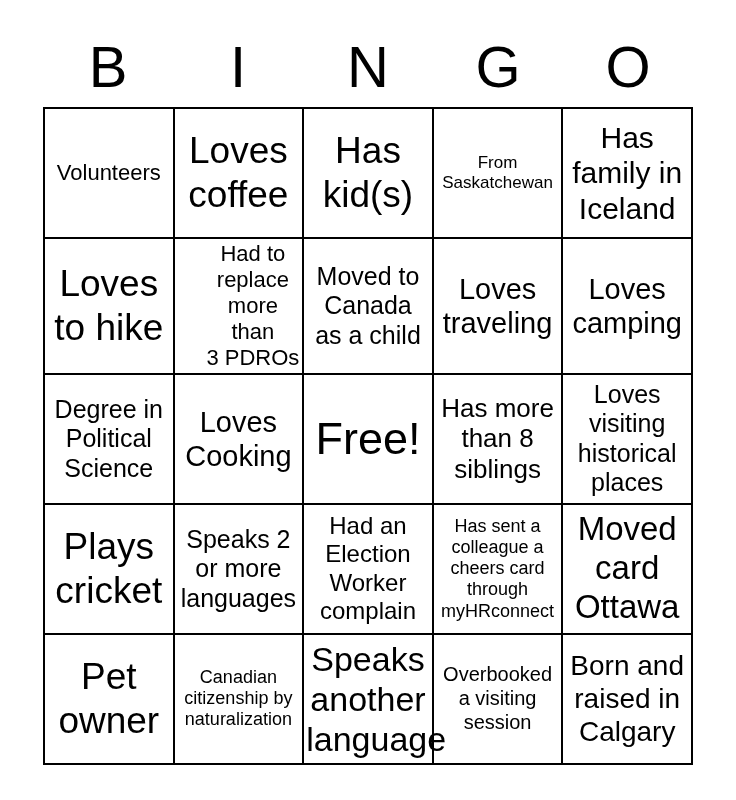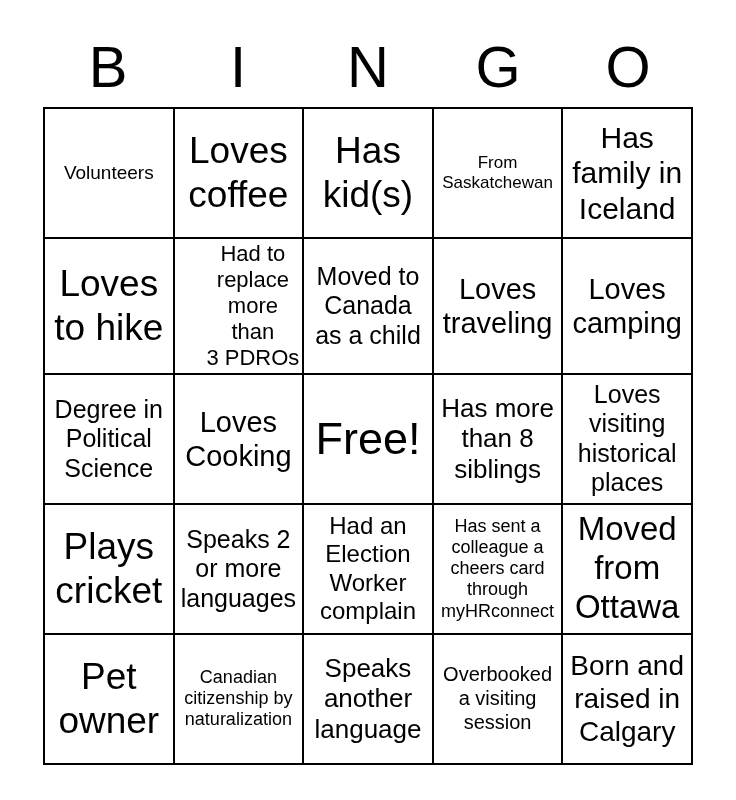--- a/index.html
+++ b/index.html
@@ -61,21 +61,21 @@
     <span class="title-letter">B</span>
     <span class="title-letter">I</span>
     <span class="title-letter">N</span>
     <span class="title-letter">G</span>
     <span class="title-letter">O</span>
   </div>
 
   <table class="grid">
     <tbody>
         <tr>
-          <td style="font-size: 19px;">Volunteers</td>
+          <td style="font-size: 22px;">Volunteers</td>
           <td style="font-size: 37px;">Loves
 coffee</td>
           <td style="font-size: 37px;">Has
 kid(s)</td>
           <td style="font-size: 17px;">From
 Saskatchewan</td>
           <td style="font-size: 30px;">Has
 family in
 Iceland</td>
         </tr>
@@ -118,30 +118,30 @@
           <td style="font-size: 24px;">Had an
 Election
 Worker
 complain</td>
           <td style="font-size: 18px;">Has sent a
 colleague a
 cheers card
 through
 myHRconnect</td>
           <td style="font-size: 33px;">Moved
-from
+card
 Ottawa</td>
         </tr>
         <tr>
           <td style="font-size: 37px;">Pet
 owner</td>
           <td style="font-size: 18px;">Canadian
 citizenship by
 naturalization</td>
-          <td style="font-size: 26px;">Speaks
+          <td style="font-size: 34px;">Speaks
 another
 language</td>
           <td style="font-size: 20px;">Overbooked
 a visiting
 session</td>
           <td style="font-size: 28px; border-radius: 12px;">Born and
 raised in
 Calgary</td>
         </tr>
       </tbody>

